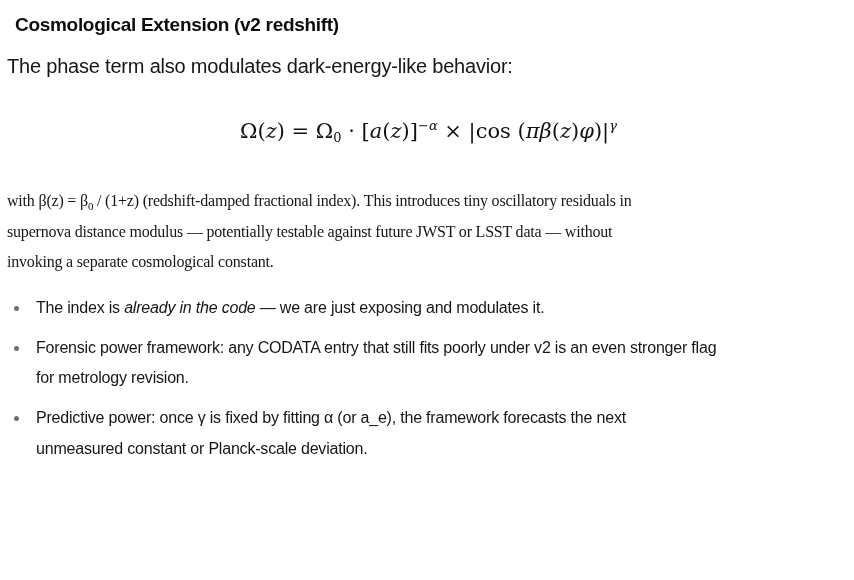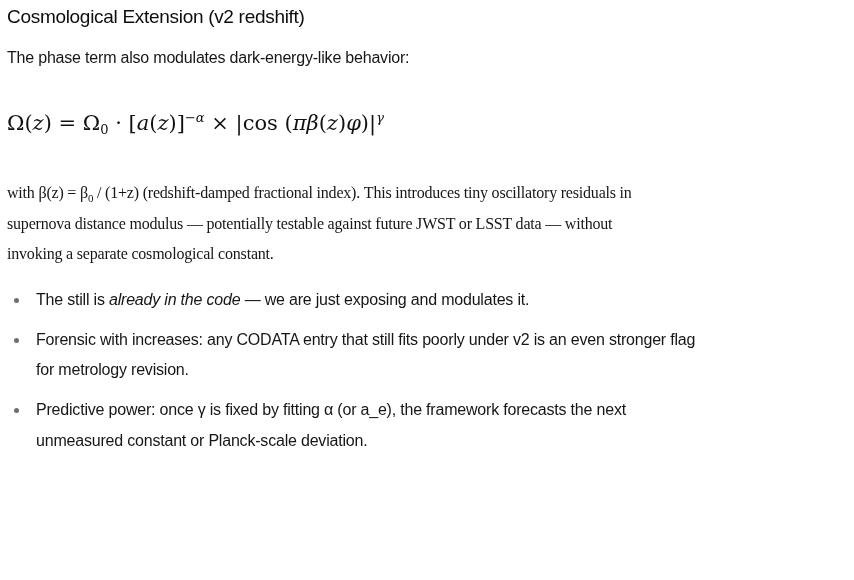--- a/index.html
+++ b/index.html
@@ -14,38 +14,38 @@
     font-family: "Liberation Sans", sans-serif;
     color: #161616;
     letter-spacing: -0.2px;
   }
   .doc {
     padding: 5px 4px 0 7px;
   }
   h2.hd {
     font-size: 19px;
     line-height: 24px;
-    font-weight: 400;
-    margin: 0;
+    font-weight: 700;
+    margin: 8px;
     letter-spacing: -0.3px;
     color: #0d0d0d;
   }
   h2.hd-2 {
     margin-top: 32px;
   }
   p.intro {
     margin: 14px 0 0 0;
-    font-size: 16px;
+    font-size: 20px;
     line-height: 30px;
   }
   .formula {
     margin: 30px 0 0 0;
     line-height: 30px;
     font-size: 21px;
-    text-align: left;
+    text-align: center;
     font-family: "DejaVu Serif", serif;
     color: #111111;
     letter-spacing: 0;
   }
   .formula .it { font-style: italic; }
   .formula .fsub {
     font-size: 13px;
     vertical-align: -4px;
   }
   .formula .fsup {
@@ -101,20 +101,20 @@
   <div class="formula">
     <span>Ω(</span><span class="it">z</span><span>) = Ω</span><span class="fsub">0</span><span> · [</span><span class="it">a</span><span>(</span><span class="it">z</span><span>)]</span><span class="fsup">−α</span><span> × |cos (</span><span class="it">πβ</span><span>(</span><span class="it">z</span><span>)</span><span class="it">φ</span><span>)|</span><span class="fsup">γ</span>
   </div>
 
   <p class="para"><span>with β(z) = β</span><sub>0</sub><span> / (1+z) (redshift-damped fractional index). This introduces tiny oscillatory residuals in
 supernova distance modulus — potentially testable against future JWST or LSST data — without
 invoking a separate cosmological constant.</span></p>
 
 
   <ul class="bullets">
-    <li><span class="dot"></span><span>The still is </span><em>already in the code</em><span> — we are just exposing and modulates it.</span></li>
-    <li><span class="dot"></span><span>Forensic with increases: any CODATA entry that still fits poorly under v2 is an even stronger flag
+    <li><span class="dot"></span><span>The index is </span><em>already in the code</em><span> — we are just exposing and modulates it.</span></li>
+    <li><span class="dot"></span><span>Forensic power framework: any CODATA entry that still fits poorly under v2 is an even stronger flag
 for metrology revision.</span></li>
     <li><span class="dot"></span><span>Predictive power: once γ is fixed by fitting α (or a_e), the framework forecasts the next
 unmeasured constant or Planck-scale deviation.</span></li>
   </ul>
 
 </div>
 
 </body></html>

